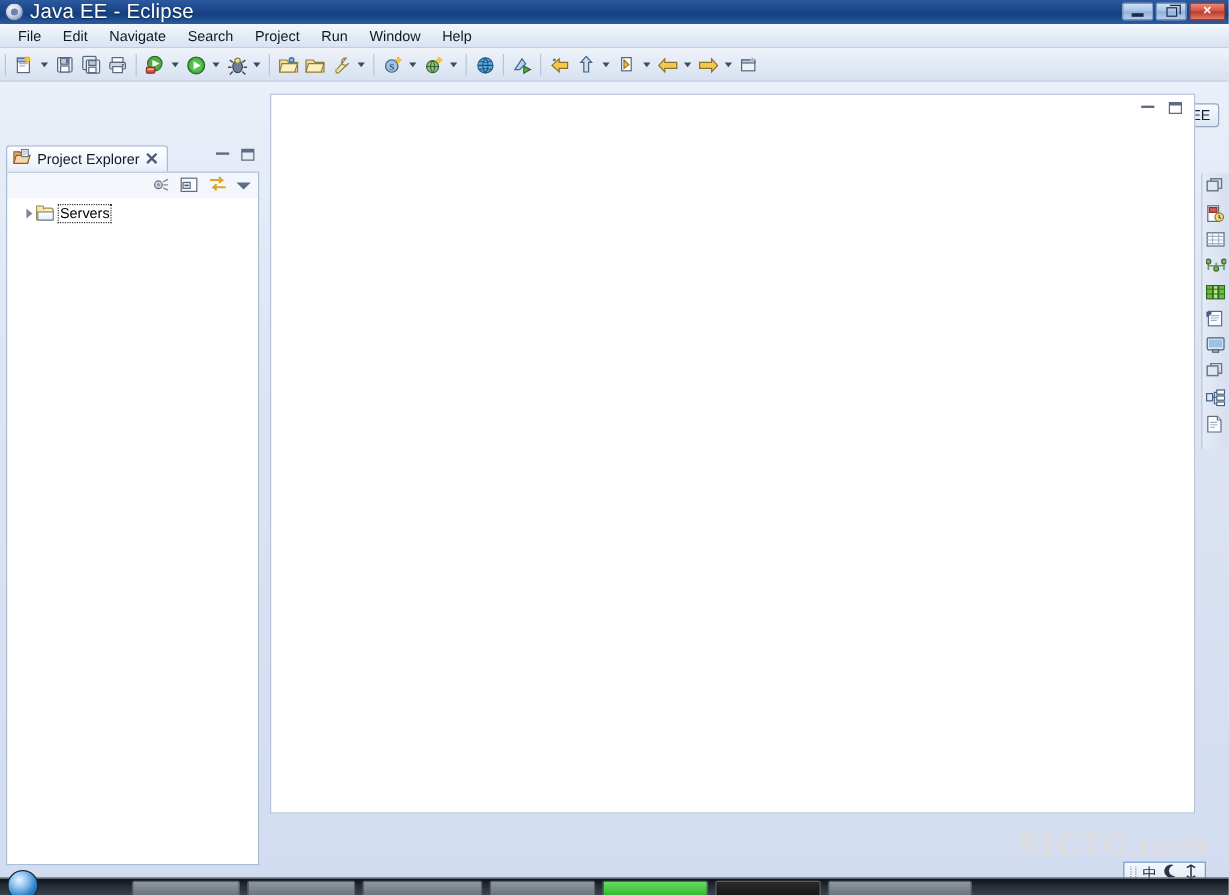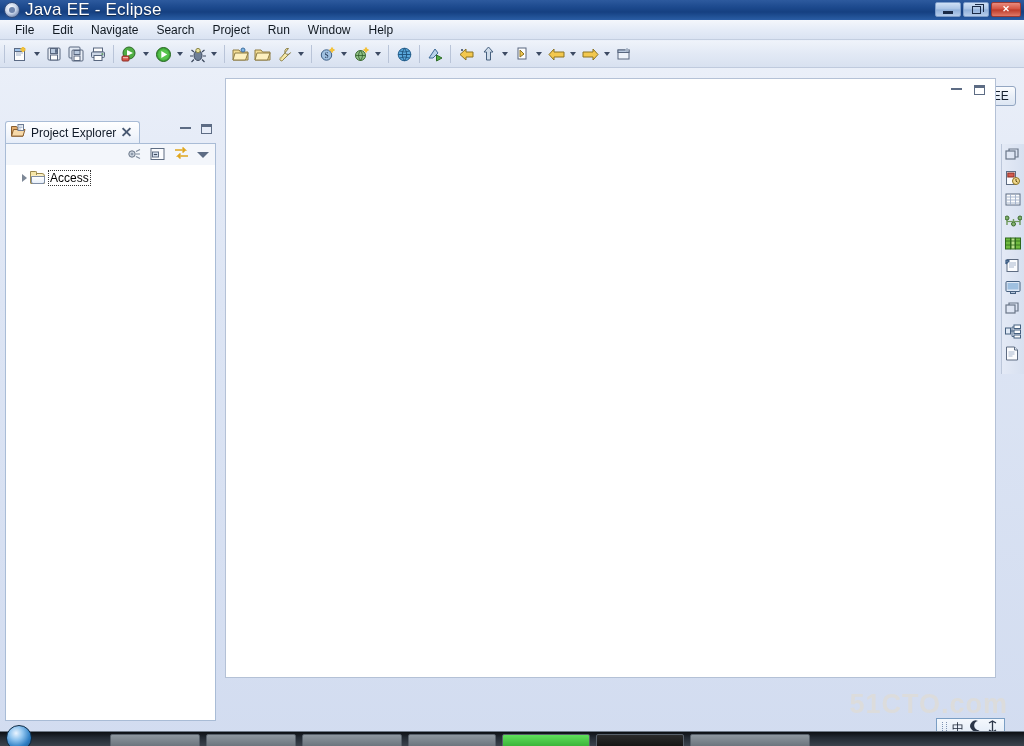--- a/index.html
+++ b/index.html
@@ -601,21 +601,21 @@
 
       <div class="pe-body">
 
         <div class="tree-row selected" style="margin-top:4px;">
           <span class="tri-collapsed"></span>
           <span class="icon-folder">
             <span class="back"></span>
               <span class="tab"></span>
               <span class="front"></span>
           </span>
-          <span class="tree-label">Access</span>
+          <span class="tree-label">Servers</span>
         </div>
 
       </div>
     </div>
 
     <div class="editor-area">
       <div class="editor-top">
         <div class="ed-viewbtns">
           <span class="vb-min"></span>
           <span class="vb-max"></span>

